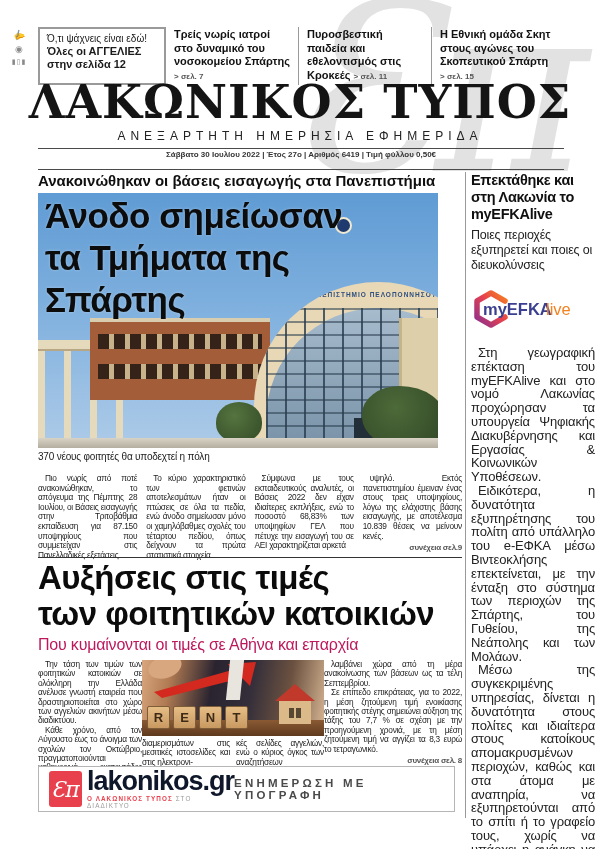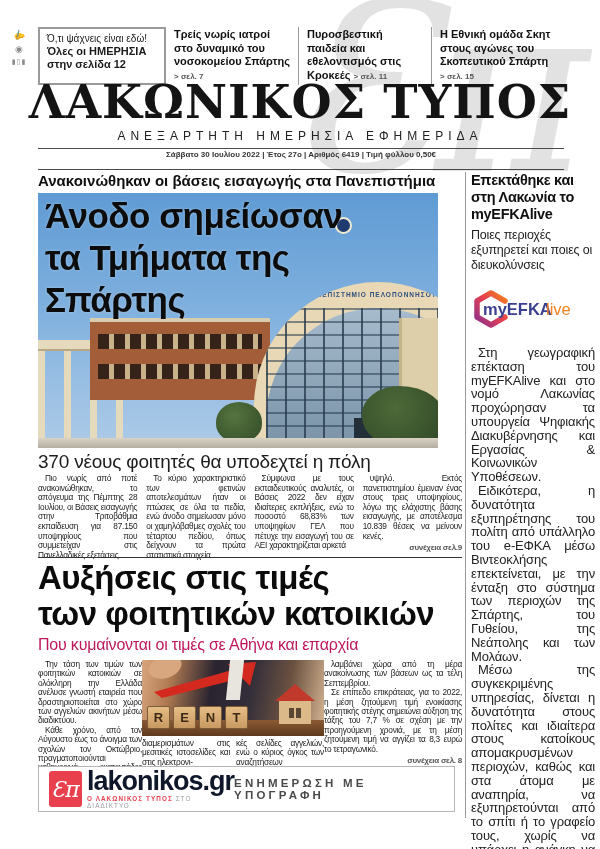--- a/index.html
+++ b/index.html
@@ -64,21 +64,21 @@
         background:#1e3a6e;border:2px solid #f0ead2;z-index:3;}
   .rwall{position:absolute;right:0;bottom:8px;width:36px;height:122px;background:#dccfa9;
         border-left:3px solid #c4b489;}
   .tree-r{position:absolute;right:-8px;bottom:0;width:84px;height:62px;border-radius:45% 55% 40% 50%;
         background:radial-gradient(circle at 40% 35%,#4d6a39,#2e4424);}
   .tree-c{position:absolute;left:178px;bottom:6px;width:46px;height:40px;border-radius:50% 50% 45% 45%;
         background:radial-gradient(circle at 40% 35%,#55743f,#324a26);}
   .steps{position:absolute;left:0;right:0;bottom:0;height:10px;
         background:linear-gradient(180deg,#d9d3c5,#b4aea0);}
 
-  .caption1{left:38px;top:451px;font-size:19px;color:#1c1c1c;z-index:2;letter-spacing:-0.2px;}
+  .caption1{left:38px;top:451px;font-size:10px;color:#1c1c1c;z-index:2;letter-spacing:-0.2px;}
   .cols1{left:38px;top:474px;width:424px;display:flex;gap:9px;z-index:2;}
   .cols1 .c{flex:1;font-size:8.3px;line-height:9.6px;text-align:justify;letter-spacing:-0.25px;color:#1c1c1c;}
   .cols1 .c p{margin:0;text-indent:7px;}
   .cont{font-size:8px;color:#555;text-align:right;margin-top:2px;font-weight:bold;}
 
   
   .rule-c{left:38px;top:557px;width:424px;height:1px;background:#333;z-index:2;}
   .h2{left:38px;top:560px;font-size:33px;line-height:36px;font-weight:800;color:#0b0b0b;
       letter-spacing:-0.5px;z-index:2;}
   .sub2{left:38px;top:636px;font-size:16px;color:#be185d;letter-spacing:-0.2px;z-index:2;}
@@ -148,21 +148,21 @@
 
   <div class="abs edge-marks">
     <span class="m1">✍</span>
     <span class="m2">◉</span>
     <span class="m3">▮▯▮</span>
   </div>
 
   <div class="abs teasers">
     <div class="t-box">
       <div class="l1">Ό,τι ψάχνεις είναι εδώ!</div>
-      <div class="l2">Όλες οι ΗΜΕΡΗΣΙΑ</div>
+      <div class="l2">Όλες οι ΑΓΓΕΛΙΕΣ</div>
       <div class="l3">στην σελίδα 12</div>
     </div>
     <div class="t-item">
       <span>Τρείς νωρίς ιατροί στο δυναμικό του νοσοκομείου Σπάρτης</span>
       <span class="t-page">&gt; σελ. 7</span>
     </div>
     <div class="t-item sep">
       <span>Πυροσβεστική παιδεία και εθελοντισμός στις Κροκεές</span>
       <span class="t-page">&gt; σελ. 11</span>
     </div>

